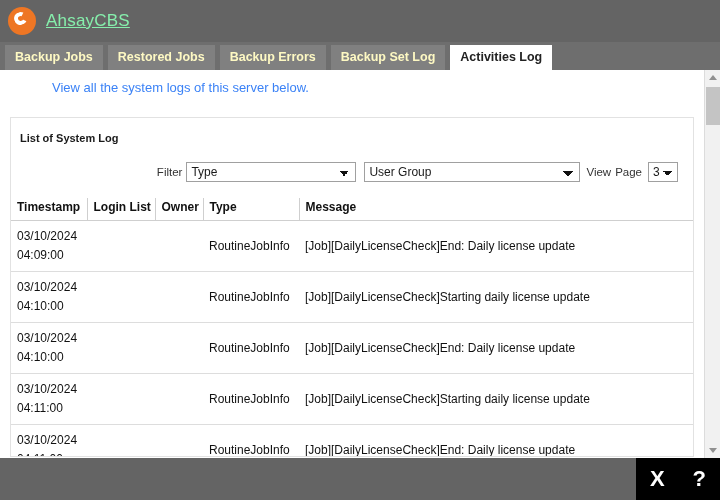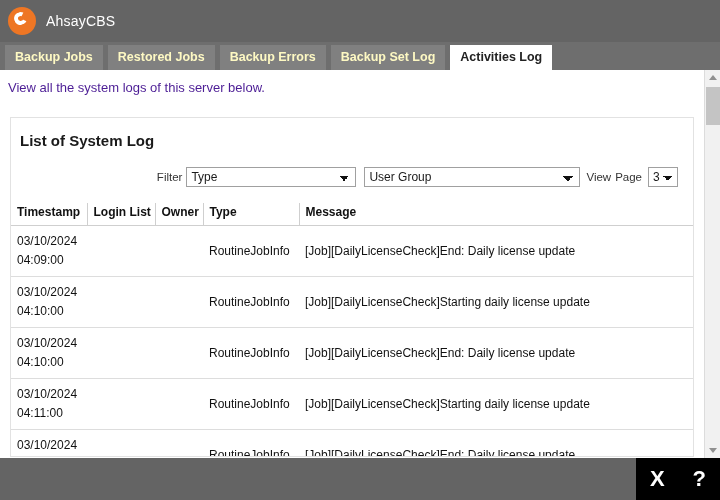--- a/index.html
+++ b/index.html
@@ -39,25 +39,26 @@
     top: 5px;
     width: 13px;
     height: 13px;
     border: 4px solid #ffffff;
     border-radius: 50%;
     border-right-color: transparent;
     transform: rotate(-20deg);
     box-sizing: border-box;
   }
   .app-title {
-    color: #ffffff;
-    font-size: 14px;
+    color: #86efac;
+    font-size: 17px;
     margin-left: 10px;
     letter-spacing: .2px;
     font-weight: 400;
+    text-decoration: underline;
   }
 
   
   .tab-strip {
     height: 28px;
     background: #6e6e6e;
     display: flex;
     align-items: flex-end;
     padding-left: 5px;
     box-sizing: border-box;
@@ -85,34 +86,35 @@
     left: 0;
     top: 70px;
     width: 704px;
     height: 388px;
     background: #ffffff;
     overflow: hidden;
     box-sizing: border-box;
   }
   .page-desc {
     font-size: 13px;
-    color: #4c1d95;
+    color: #3b82f6;
     padding: 10px 0 0 8px;
+    margin-left: 44px;
   }
 
   .card {
     margin: 22px 10px 0 10px;
     border: 1px solid #e2e2e2;
     background: #ffffff;
     box-sizing: border-box;
     height: 340px;
     overflow: hidden;
   }
   .card-title {
-    font-size: 15px;
+    font-size: 11px;
     font-weight: bold;
     color: #1a1a1a;
     padding: 14px 0 0 9px;
   }
 
   
   .filter-row {
     display: flex;
     align-items: center;
     justify-content: flex-end;

